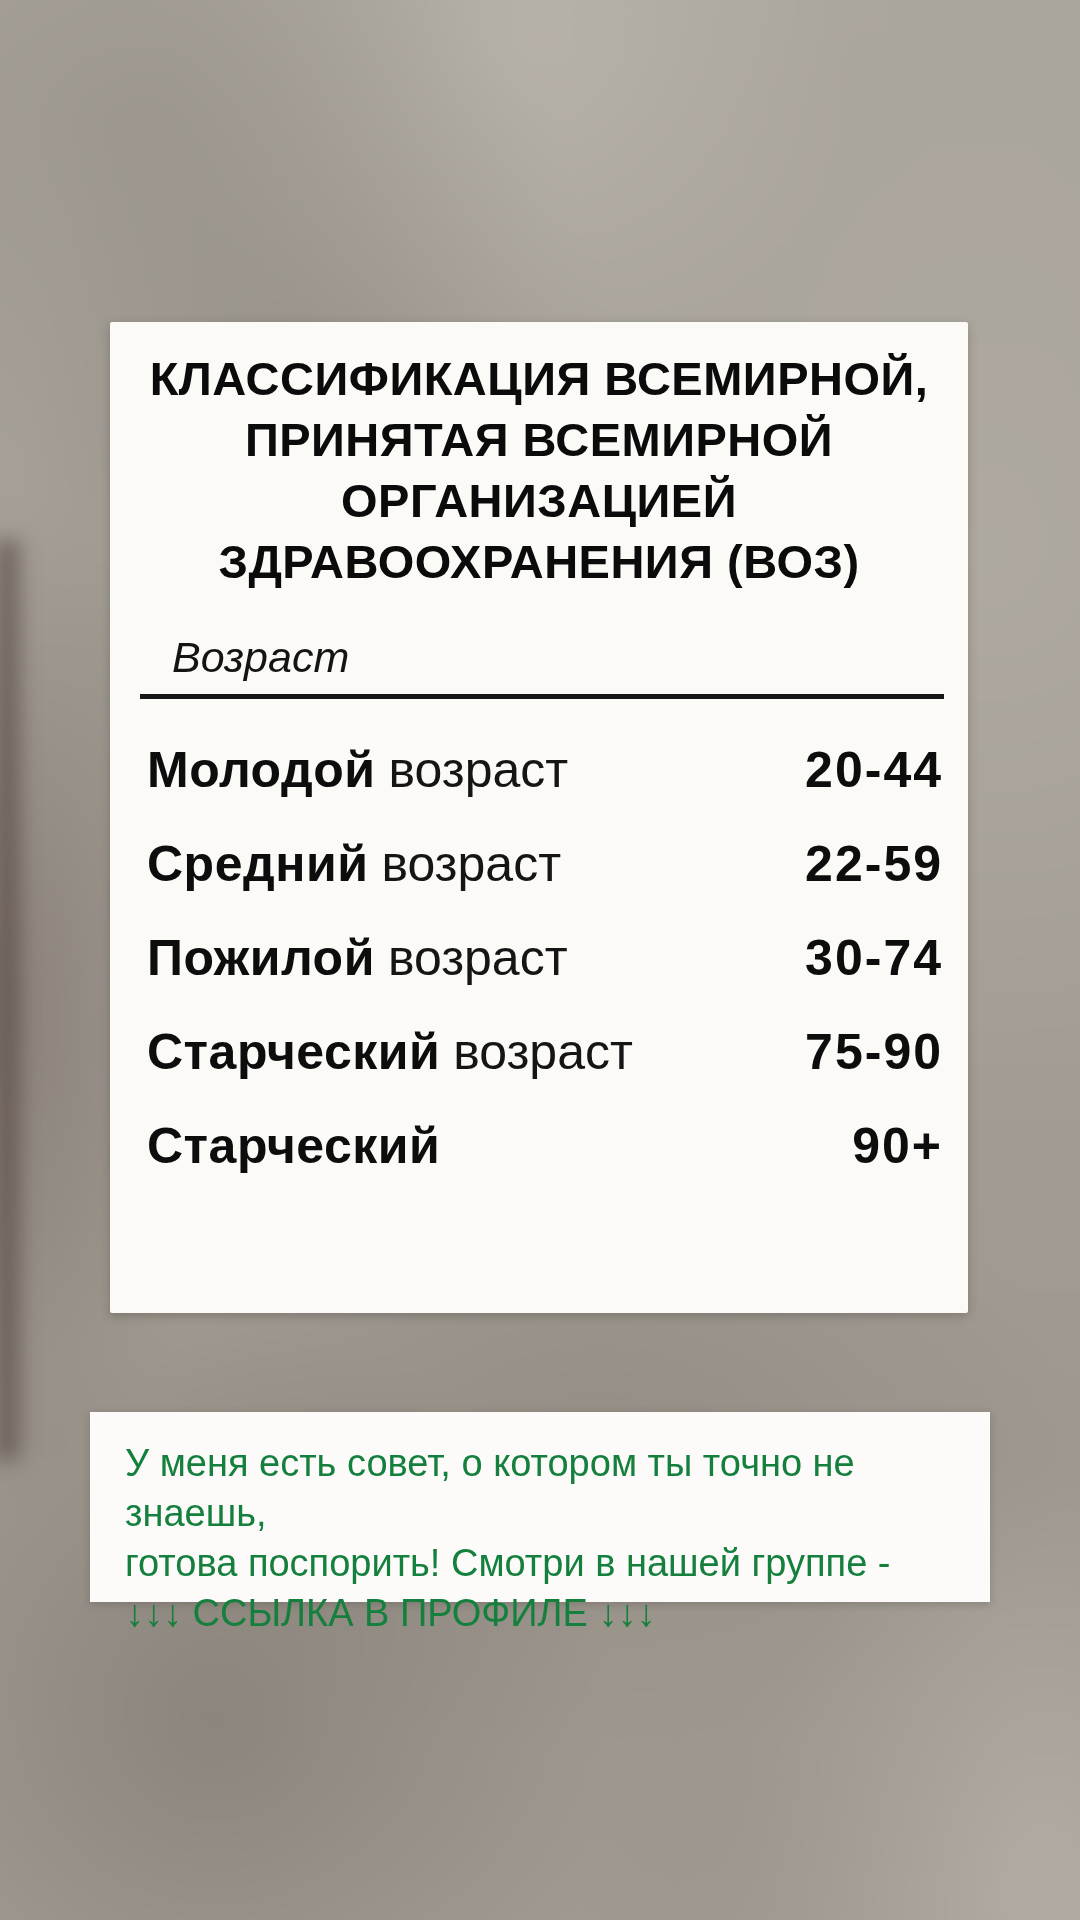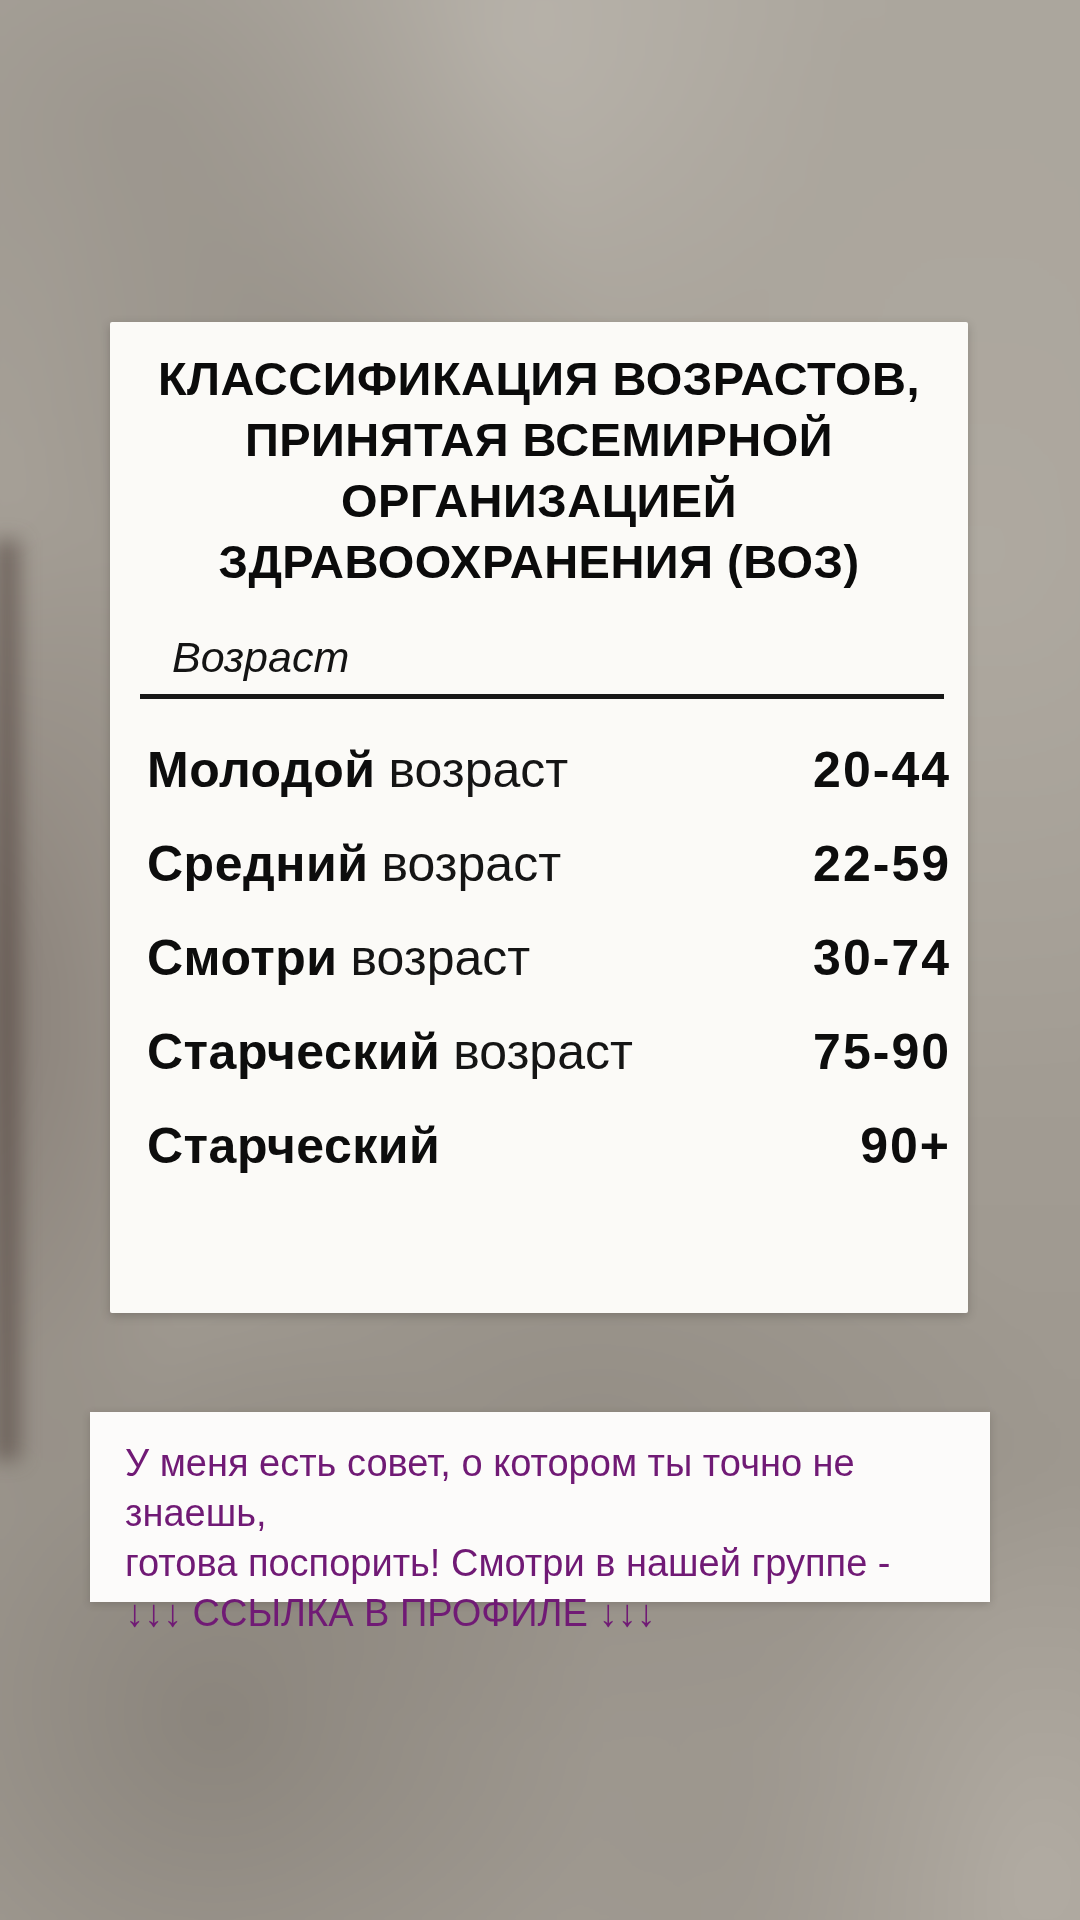--- a/index.html
+++ b/index.html
@@ -56,49 +56,49 @@
   .divider{
     position:absolute;left:30px;top:372px;width:804px;height:5px;
     background:#171717;
   }
   .rows{
     position:absolute;left:0;top:401px;width:100%;
   }
   .trow{
     height:94px;
     display:flex;justify-content:space-between;align-items:center;
-    padding:0 17px 0 37px;box-sizing:border-box;
+    padding:0 25px 0 37px;box-sizing:border-box;
     font-size:50px;
   }
   .trow .label{white-space:nowrap;}
   .trow .term{font-weight:700;letter-spacing:.5px;}
   .trow .suffix{font-weight:400;color:#151515;}
   .trow .suffix:not(:empty){margin-left:13px;}
   .trow .years{font-weight:700;letter-spacing:2px;white-space:nowrap;}
   
   .caption{
     position:absolute;left:90px;top:1412px;width:900px;height:190px;
     background:#fcfbfa;
     box-shadow:0 2px 8px rgba(40,36,32,.2);
     box-sizing:border-box;
     padding:26px 20px 0 35px;
     font-size:38px;line-height:50px;
-    color:#701a75;
+    color:#15803d;
   }
 </style>
 </head>
 <body>
 
 <div class="stage">
   <div class="bg"></div>
   <div class="bg-streak"></div>
 
   <div class="card">
     <div class="card-title">
-      <div>КЛАССИФИКАЦИЯ ВОЗРАСТОВ,</div>
+      <div>КЛАССИФИКАЦИЯ ВСЕМИРНОЙ,</div>
       <div>ПРИНЯТАЯ ВСЕМИРНОЙ</div>
       <div>ОРГАНИЗАЦИЕЙ</div>
       <div>ЗДРАВООХРАНЕНИЯ (ВОЗ)</div>
     </div>
 
     <div class="thead">
       <span>Возраст</span>
     </div>
 
     <div class="divider"></div>
@@ -106,21 +106,21 @@
     <div class="rows">
       <div class="trow">
         <span class="label"><span class="term">Молодой</span><span class="suffix">возраст</span></span>
         <span class="years">20-44</span>
       </div>
       <div class="trow">
         <span class="label"><span class="term">Средний</span><span class="suffix">возраст</span></span>
         <span class="years">22-59</span>
       </div>
       <div class="trow">
-        <span class="label"><span class="term">Смотри</span><span class="suffix">возраст</span></span>
+        <span class="label"><span class="term">Пожилой</span><span class="suffix">возраст</span></span>
         <span class="years">30-74</span>
       </div>
       <div class="trow">
         <span class="label"><span class="term">Старческий</span><span class="suffix">возраст</span></span>
         <span class="years">75-90</span>
       </div>
       <div class="trow">
         <span class="label"><span class="term">Старческий</span><span class="suffix"></span></span>
         <span class="years">90+</span>
       </div>

